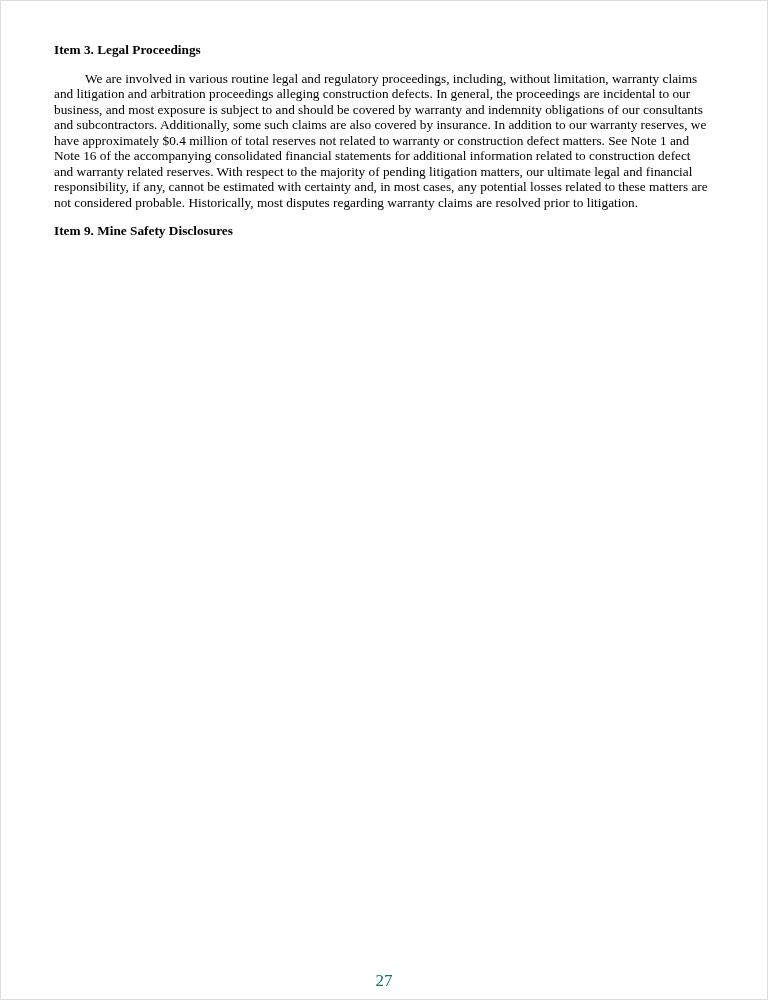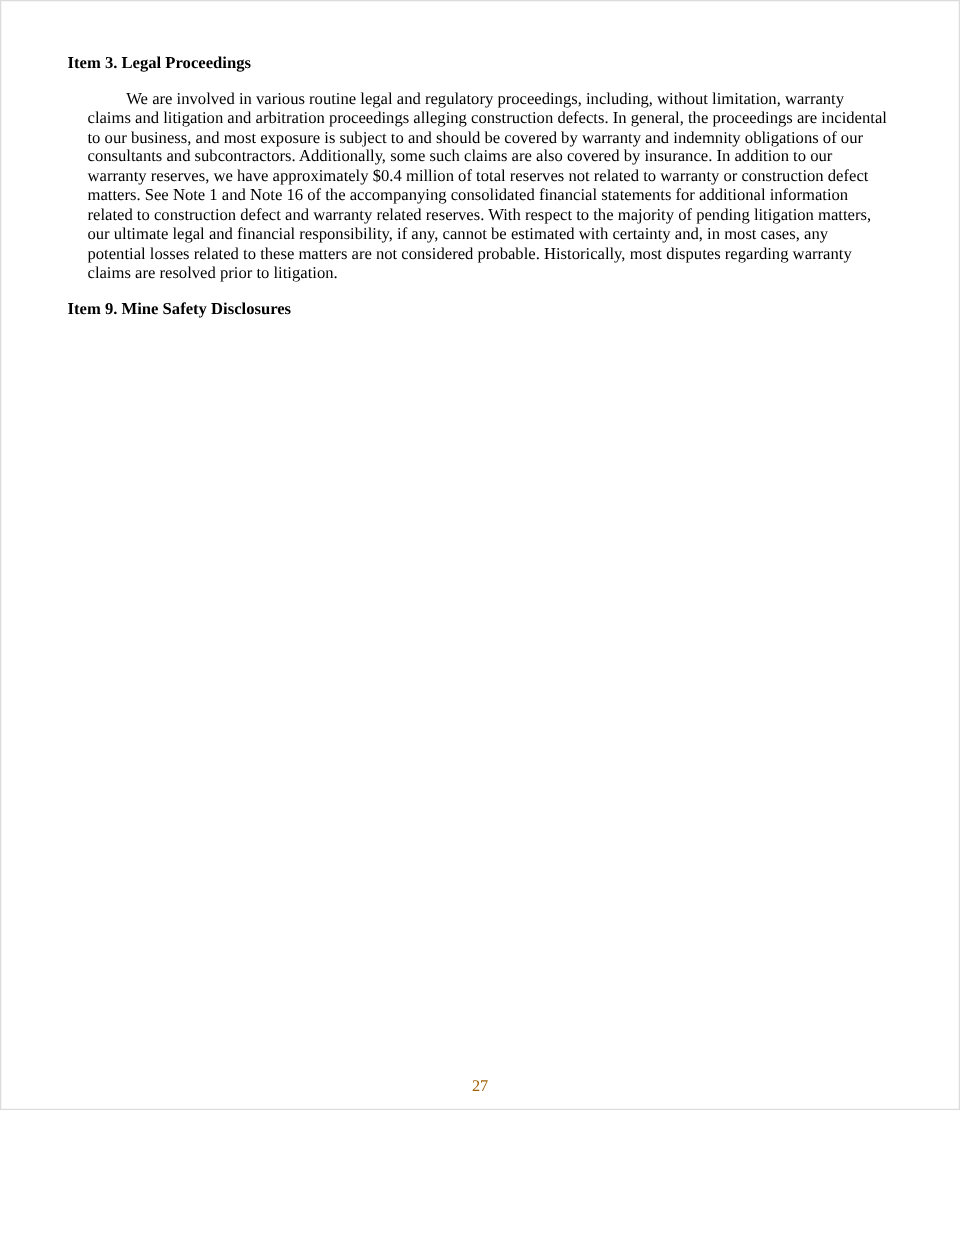--- a/index.html
+++ b/index.html
@@ -3,51 +3,51 @@
 <meta charset="utf-8">
 <style>
   html, body {
     margin: 0;
     padding: 0;
     background: #ffffff;
   }
   .page {
     position: relative;
     width: 768px;
-    height: 888px;
+    height: 1000px;
     box-sizing: border-box;
     background: #ffffff;
     border: 1px solid #dcdcdc;
     font-family: "Liberation Serif", serif;
     font-size: 13.3px;
     line-height: 15.5px;
     color: #000000;
     overflow: hidden;
   }
   .content {
     padding: 41px 55px 0 53px;
   }
   .section-heading {
     font-size: 13.3px;
     font-weight: bold;
     margin: 0 0 13px 0;
   }
   .body-paragraph {
-    margin: 0 0 13px 16px;
+    margin: 0 0 13px 0;
     text-indent: 31px;
     text-align: left;
   }
   .page-number {
     position: absolute;
     left: 0;
     right: 0;
     bottom: 11px;
     text-align: center;
-    font-size: 13px;
-    color: #a16207;
+    font-size: 17px;
+    color: #0f766e;
   }
 </style>
 </head>
 <body>
 
 <div class="page">
   <div class="content">
 
     <h3 class="section-heading">Item 3. Legal Proceedings</h3>
 

